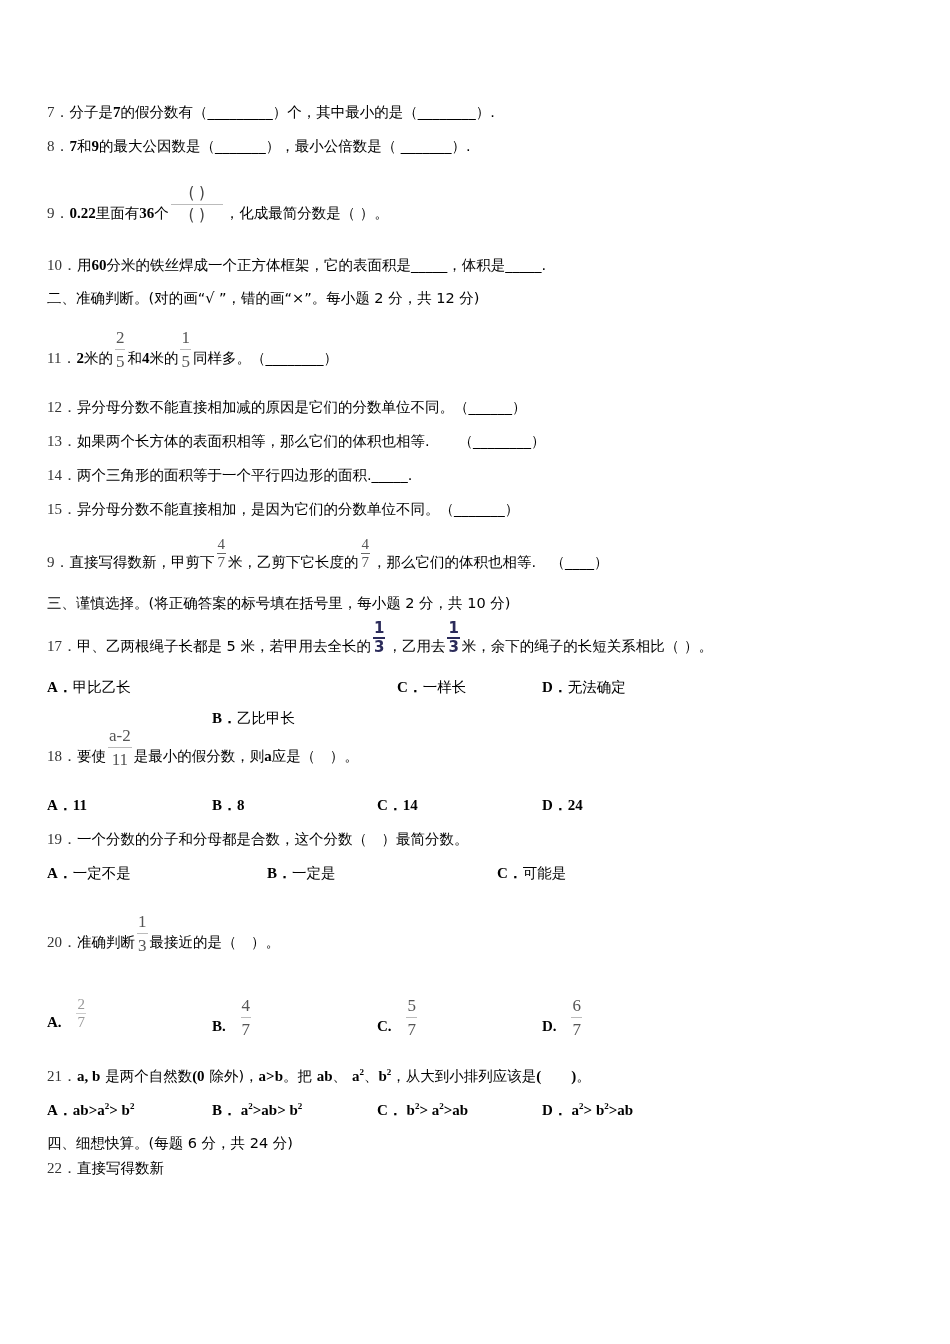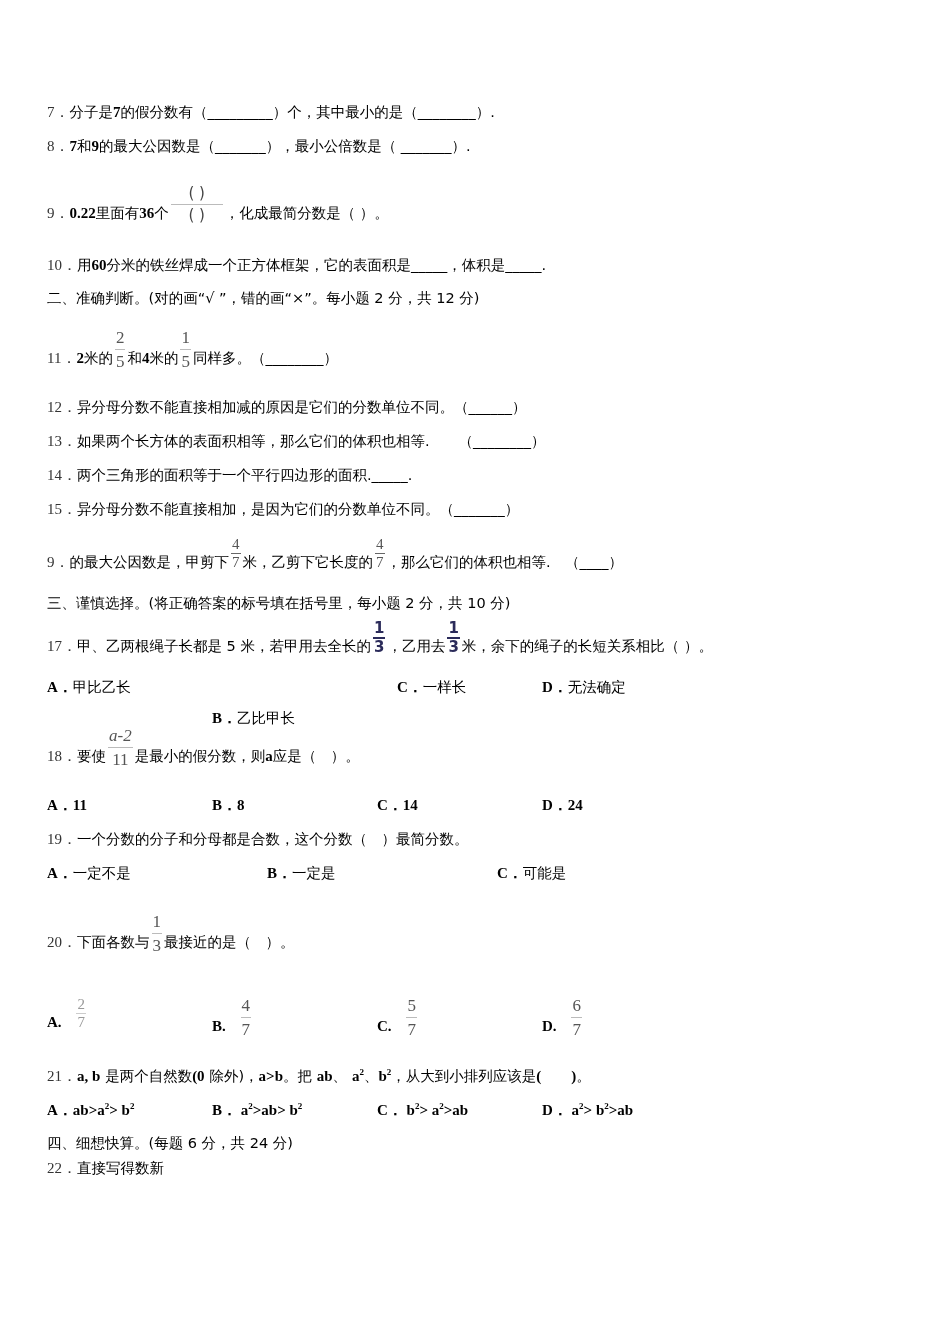--- a/index.html
+++ b/index.html
@@ -22,21 +22,21 @@
     font-family: "Liberation Serif", serif; line-height: 1; margin: 0 2px;
   }
   .frac .n, .frac .d { font-size: 17px; color: #555; padding: 0 1px; }
   .frac .bar { width: 100%; height: 1px; background: #bbb; margin: 3px 0; }
   .frac.tight .n, .frac.tight .d { font-size: 15px; }
   .frac.tight .bar { margin: 1px 0; background: #666; }
   .frac.blue .n, .frac.blue .d { color: #2b2b5a; font-family: "DejaVu Sans", sans-serif; font-weight: bold; font-size: 15px; }
   .frac.blue .bar { background: #2b2b5a; margin: 1px 0; height: 2px; }
   .frac.paren .n, .frac.paren .d { color: #444; font-family: "DejaVu Sans", sans-serif; font-size: 15px; }
   .frac.paren .bar { width: 52px; background: #bbb; }
-  .frac.ital .n { font-style: italic; }
+  .frac.ital .n { }
 
   .opt { position: absolute; white-space: nowrap; font-size: 15px; line-height: 20px; }
   .opt .lbl { font-family: "Liberation Serif", serif; font-weight: bold; }
   sup { font-size: 9px; line-height: 0; }
 </style>
 </head>
 <body>
 
 <div class="line" style="top:102px">
   <span class="num">7．</span><span class="t">分子是</span><span class="b">7</span><span class="t">的假分数有（</span><span class="t">_________</span><span class="t">）个，其中最小的是（</span><span class="t">________</span><span class="t">）.</span>
@@ -82,21 +82,21 @@
 
 <div class="line" style="top:465px">
   <span class="num">14．</span><span class="t">两个三角形的面积等于一个平行四边形的面积.</span><span class="t">_____</span><span class="t">.</span>
 </div>
 
 <div class="line" style="top:499px">
   <span class="num">15．</span><span class="t">异分母分数不能直接相加，是因为它们的分数单位不同。（</span><span class="t">_______</span><span class="t">）</span>
 </div>
 
 <div class="line" style="top:546px">
-  <span class="num">9．</span><span class="t">的最大公因数是，甲剪下</span><span class="frac tight">
+  <span class="num">9．</span><span class="t">直接写得数新，甲剪下</span><span class="frac tight">
       <span class="n">4</span>
       <span class="bar"></span>
       <span class="d">7</span>
     </span><span class="t">米，乙剪下它长度的</span><span class="frac tight">
       <span class="n">4</span>
       <span class="bar"></span>
       <span class="d">7</span>
     </span><span class="t">，那么它们的体积也相等.　（</span><span class="t">____</span><span class="t">）</span>
 </div>
 
@@ -131,21 +131,21 @@
 <div class="opt" style="top:795px; left:542px"><span class="lbl">D．</span><span class="b">24</span></div>
 
 <div class="line" style="top:829px">
   <span class="num">19．</span><span class="t">一个分数的分子和分母都是合数，这个分数（　）最简分数。</span>
 </div>
 <div class="opt" style="top:863px; left:47px"><span class="lbl">A．</span><span class="t">一定不是</span></div>
 <div class="opt" style="top:863px; left:267px"><span class="lbl">B．</span><span class="t">一定是</span></div>
 <div class="opt" style="top:863px; left:497px"><span class="lbl">C．</span><span class="t">可能是</span></div>
 
 <div class="line" style="top:922px">
-  <span class="num">20．</span><span class="t">下面各数与</span><span class="frac">
+  <span class="num">20．</span><span class="t">准确判断</span><span class="frac">
       <span class="n">1</span>
       <span class="bar"></span>
       <span class="d">3</span>
     </span><span class="t">最接近的是（　）。</span>
 </div>
 <div class="opt" style="top:1006px; left:47px"><span class="lbl">A.</span> <span class="frac tight" style="margin-left:10px">
       <span class="n" style="color:#999">2</span>
       <span class="bar" style="background:#ccc"></span>
       <span class="d" style="color:#999">7</span>
     </span></div>

